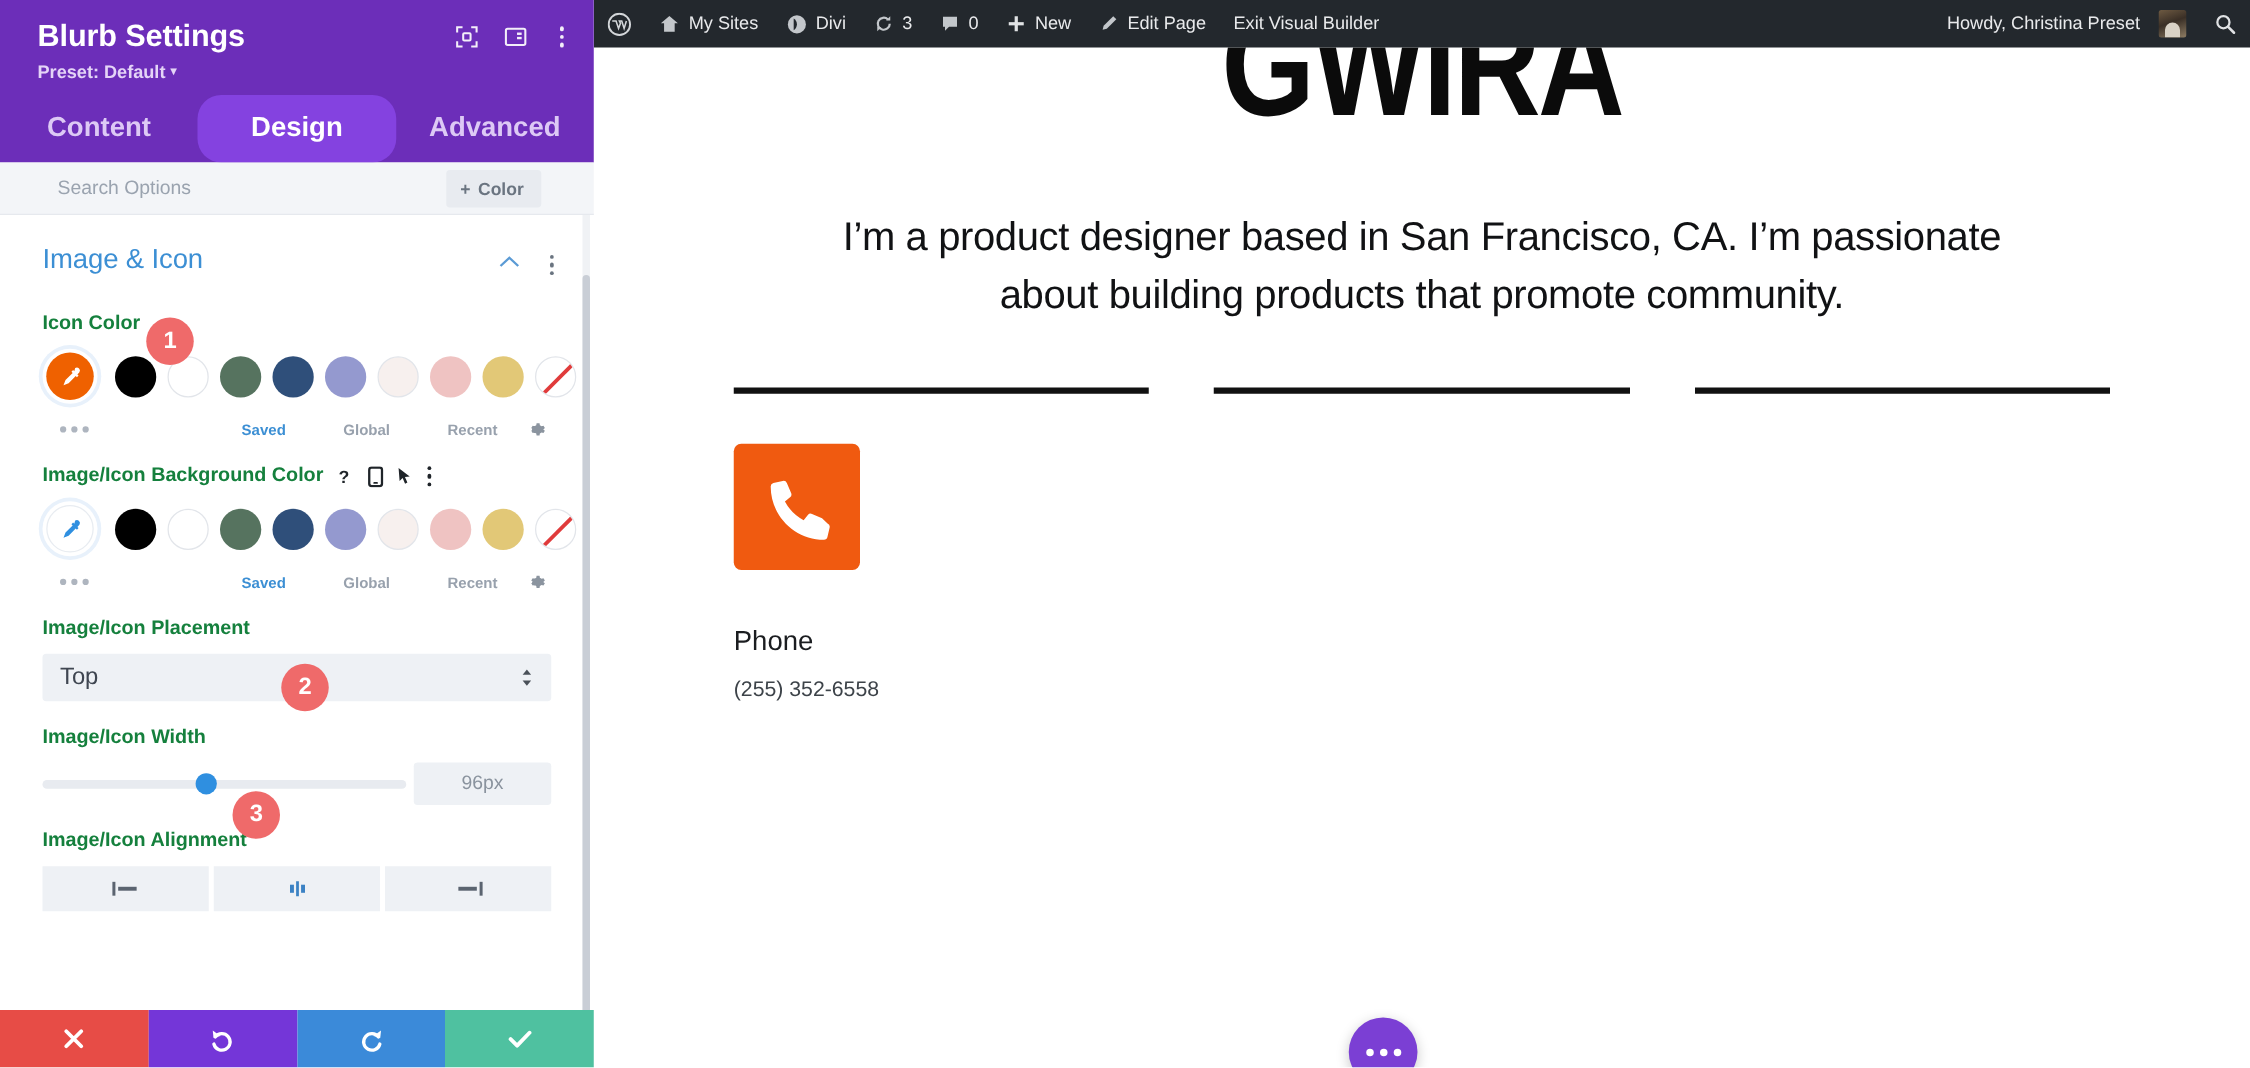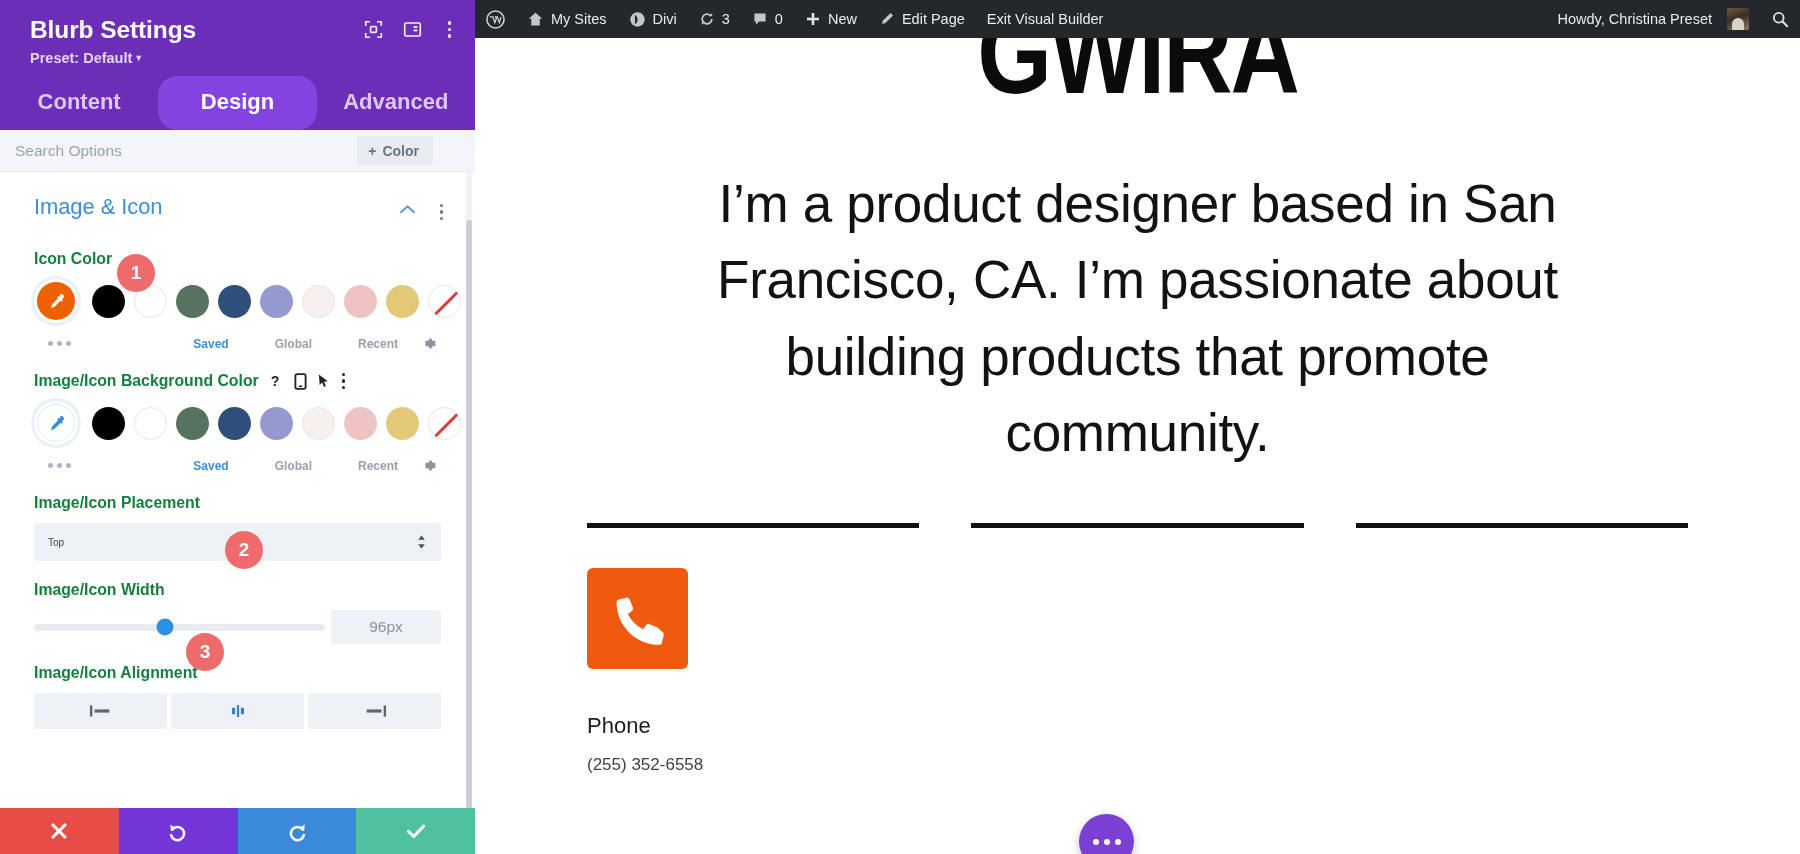--- a/index.html
+++ b/index.html
@@ -57,21 +57,21 @@
     font-weight: bold;
     cursor: pointer;
   }
   .tab.active { background: #8442e0; color: #ffffff; border-radius: 19px; }
 
   .searchbar {
     display: flex; align-items: center;
     background: #f3f5f8;
     border-bottom: 1px solid #e6e9ee;
     height: 42px;
-    padding-left: 15px;
+    padding-left: 46px;
     position: relative;
   }
   .search-input {
     border: none; background: transparent; outline: none;
     font-size: 15.5px; color: #8f99a6;
     font-family: "Liberation Sans", sans-serif;
     flex: 1;
   }
   .search-input::placeholder { color: #9aa3af; }
   .filter-btn {
@@ -154,21 +154,21 @@
   .dots-horiz { display: flex; gap: 4px; margin-left: 14px; }
   .dots-horiz i { width: 5px; height: 5px; border-radius: 50%; background: #aeb5bf; }
   .saved-links { margin-left: auto; display: flex; align-items: center; gap: 22px; }
   .slink { font-size: 12px; color: #98a1ad; cursor: pointer; font-weight: 600; margin-left: 24px;}
   .slink.active { color: #3c8fd4; }
   .gear { color: #8b949f; margin-left: 22px; cursor: pointer; display:flex; }
 
   .select-box {
     background: #eef1f5; height: 38px; border-radius: 3px;
     display: flex; align-items: center; padding: 0 14px;
-    font-size: 10px; color: #3f4651; cursor: pointer;
+    font-size: 19px; color: #3f4651; cursor: pointer;
     position: relative;
   }
   .select-caret {
     margin-left: auto; display: flex; flex-direction: column;
     gap: 3px; color: #4a5159; font-size: 9px; line-height: 7px;
   }
 
   .slider-row { display: flex; align-items: center; gap: 6px; margin-top: 8px; }
   .slider-track {
     flex: 1; height: 7px; background: #e8ebf0; border-radius: 4px;
@@ -257,21 +257,21 @@
     font-weight: bold;
     font-size: 96px;
     letter-spacing: -2px;
     color: #0b0b0b;
     margin-top: -52px;
     transform: scaleY(1.22);
     transform-origin: center top;
   }
   .hero {
     text-align: center;
-    font-size: 53px;
+    font-size: 32px;
     line-height: 1.44;
     color: #111214;
     letter-spacing: -.3px;
     max-width: 930px;
     margin: 70px auto 0;
     font-weight: 400;
   }
   .rules {
     display: flex; gap: 52px;
     justify-content: center;

